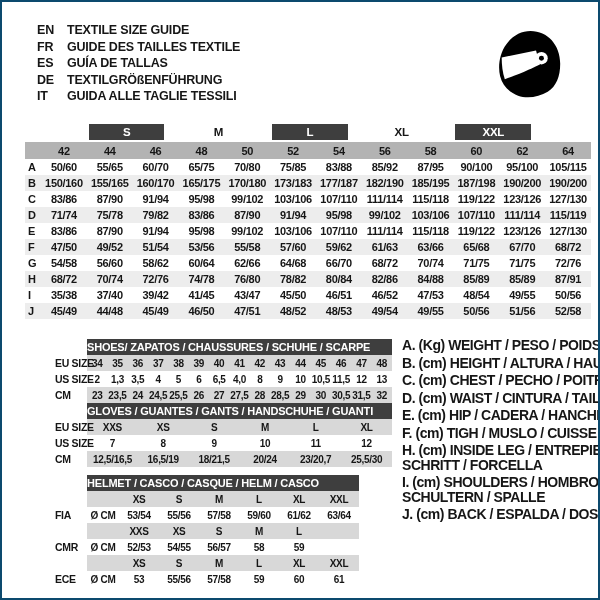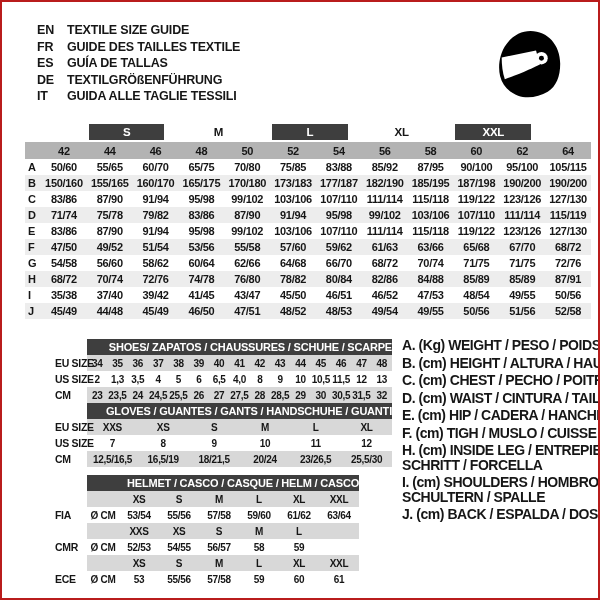--- a/index.html
+++ b/index.html
@@ -1,18 +1,18 @@
 <!DOCTYPE html>
 <html><head>
 <meta charset="utf-8">
 <style>
   html,body{margin:0;padding:0;background:#fff;}
   .page{
     position:relative;width:600px;height:600px;box-sizing:border-box;
-    border:2px solid #b91c1c;background:#fff;overflow:hidden;
+    border:2px solid #0c4a6e;background:#fff;overflow:hidden;
     font-family:"Liberation Sans",sans-serif;color:#161616;
   }
   
   .langs{position:absolute;top:20px;left:35px;}
   .lang-row{display:flex;font-size:12.5px;font-weight:700;line-height:16.5px;letter-spacing:-0.2px;}
   .lang-code{width:30px;flex:0 0 30px;}
   
   .helmet-logo{position:absolute;top:22px;left:488px;width:78px;height:84px;}
   
   table{border-collapse:separate;border-spacing:0;}
@@ -24,21 +24,21 @@
   .group-row .gbox{height:16px;line-height:16px;margin:0 14px 2px 2px;text-align:center;font-size:11.5px;}
   .group-row .dark .gbox{background:#3e3e3e;color:#fff;}
   .size-row td{background:#b3b3b3;height:17px;}
   .main-table tr.alt td{background:#ededed;}
   .main-table td.rlabel{text-align:left;padding-left:3px;}
   
   .bottom-left{position:absolute;top:337px;left:23px;}
   .btable{table-layout:fixed;font-size:10px;font-weight:700;letter-spacing:-0.3px;}
   .btable td{text-align:center;height:16px;vertical-align:middle;}
   .btable td.blabel{text-align:left;padding-left:30px;font-size:10.5px;}
-  .btable td.title-cell{background:#3e3e3e;color:#fff;text-align:right;padding-left:6px;
+  .btable td.title-cell{background:#3e3e3e;color:#fff;text-align:left;
     font-size:11px;letter-spacing:-0.2px;}
   .btable tr.shaded td.val{background:#d8d8d8;}
   .gap{height:8px;}
   
   .legend{position:absolute;top:336px;left:400px;width:196px;}
   .legend-item{white-space:pre;font-size:14px;font-weight:700;letter-spacing:-0.45px;
     line-height:14.5px;margin-bottom:3px;}
 </style>
 </head>
 <body>
@@ -361,21 +361,21 @@
             <td class="val">10</td>
             <td class="val">11</td>
             <td class="val">12</td>
           </tr>
           <tr class="shaded">
             <td class="blabel">CM</td>
             <td class="val">12,5/16,5</td>
             <td class="val">16,5/19</td>
             <td class="val">18/21,5</td>
             <td class="val">20/24</td>
-            <td class="val">23/26,5</td>
+            <td class="val">23/20,7</td>
             <td class="val">25,5/30</td>
           </tr>
         </tbody>
     </table>
     <div class="gap"></div>
     <table class="btable" style="width:334px">
       <colgroup>
           <col style="width:62px">
           <col style="width:32px">
         </colgroup>

